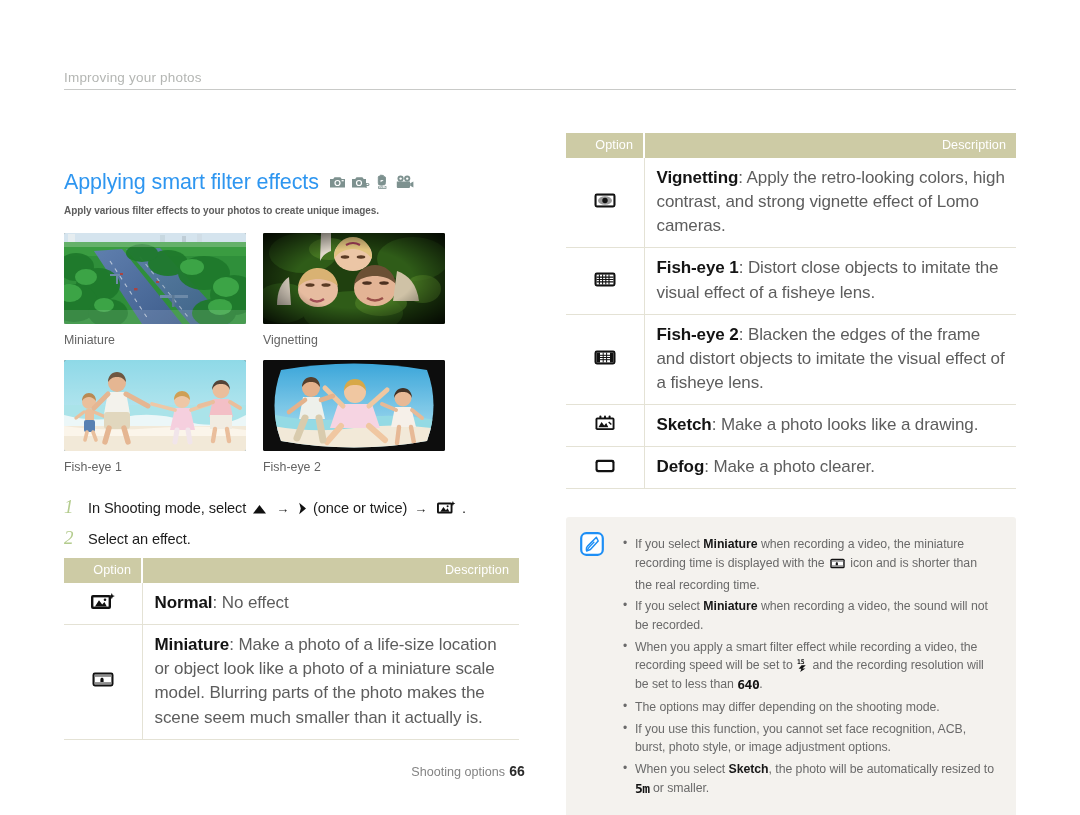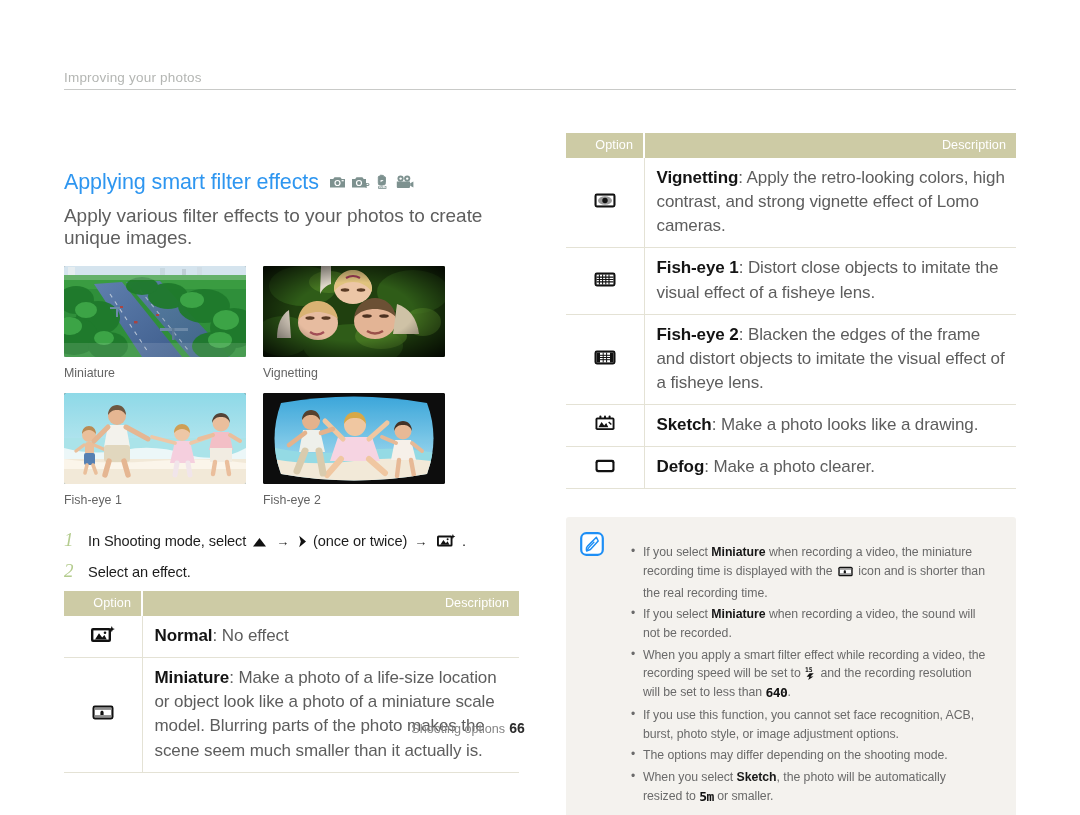--- a/index.html
+++ b/index.html
@@ -38,23 +38,24 @@
     font-size: 21.5px;
     color: #2e96f0;
     letter-spacing: -.1px;
     white-space: nowrap;
   }
   .mode-icons { display: flex; align-items: flex-end; gap: 5px; padding-bottom: 2px; }
   .mode-icons svg { display: block; }
 
   .lede {
     margin-top: 10px;
-    font-size: 19px;
+    font-size: 10px;
     color: #5e5e5e;
     letter-spacing: -.05px;
+    font-weight: bold;
   }
 
   
   .samples {
     margin-top: 17px;
     display: grid;
     grid-template-columns: 182px 182px;
     column-gap: 17px;
     row-gap: 13px;
   }
@@ -132,21 +133,21 @@
   .note {
     margin-top: 28px;
     width: 450px;
     background: #f4f2ee;
     border-radius: 3px;
     padding: 14px 16px 16px 14px;
     display: flex;
     gap: 12px;
   }
   .note-icon { flex: 0 0 26px; padding-top: 1px; }
-  .note-list { margin: 12px; padding: 0; list-style: none; }
+  .note-list { margin: 4px; padding: 0; list-style: none; }
   .note-list li {
     position: relative;
     padding-left: 13px;
     font-size: 12.3px;
     color: #6a6a6a;
     line-height: 1.52;
     margin-bottom: 3px;
     letter-spacing: -.05px;
   }
   .note-list li::before {
@@ -170,21 +171,21 @@
   .lcd-fps {
     display: inline-block;
     position: relative;
     width: 13px; height: 14px;
     vertical-align: -3px;
   }
 
   
   .footer {
     position: absolute;
-    left: 0; right: 0; top: 720px;
+    left: 0; right: 0; top: 763px;
     text-align: center;
     font-size: 12.6px;
     color: #848484;
   }
   .footer .pg {
     color: #2b2b2b;
     font-size: 14px;
     font-weight: bold;
     margin-left: 4px;
   }
@@ -666,25 +667,25 @@
         <li>
           <span>When you apply a smart filter effect while recording a video, the recording speed will be set to </span><span class="lcd-fps">
             <svg width="13" height="15" viewBox="0 0 13 15">
               <text x="1" y="6.6" font-family="DejaVu Sans Mono, monospace" font-size="6.4" font-weight="bold" fill="#111">15</text>
               <path d="M5.6 8.2h4.2L6.4 11.4h3L4.2 15l1.2-3.2H2.6z" fill="#111"></path>
             </svg>
           </span><span> and the recording resolution will be set to less than </span><span class="lcd">640</span><span>.</span>
         </li>
 
         <li>
+          <span>The options may differ depending on the shooting mode.</span>
+        </li>
+
+        <li>
           <span>If you use this function, you cannot set face recognition, ACB, burst, photo style, or image adjustment options.</span>
-        </li>
-
-        <li>
-          <span>The options may differ depending on the shooting mode.</span>
         </li>
 
         <li>
           <span>When you select </span><b>Sketch</b><span>, the photo will be automatically resized to </span><span class="lcd">5m</span><span> or smaller.</span>
         </li>
       </ul>
     </div>
   </div>
 
   <div class="footer">

